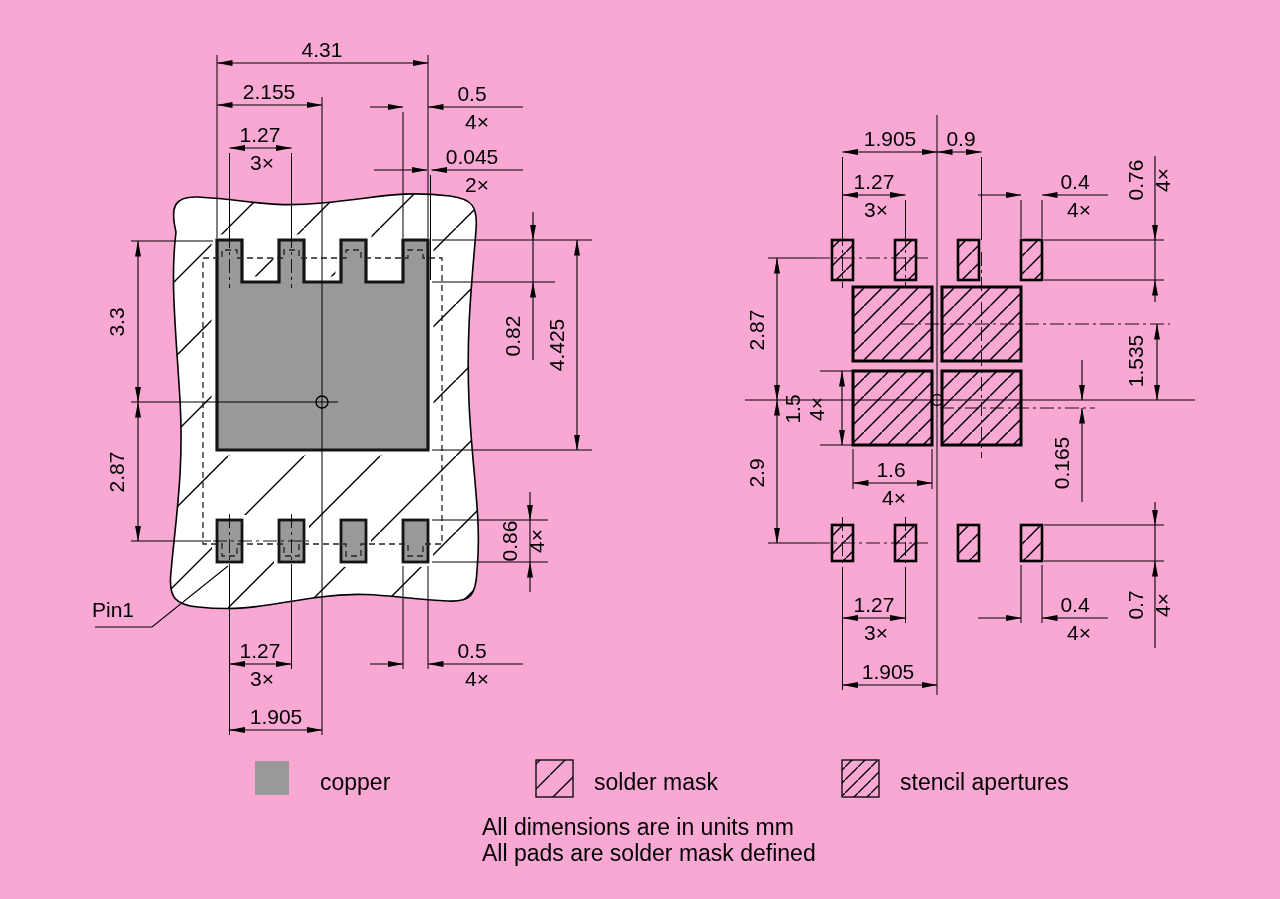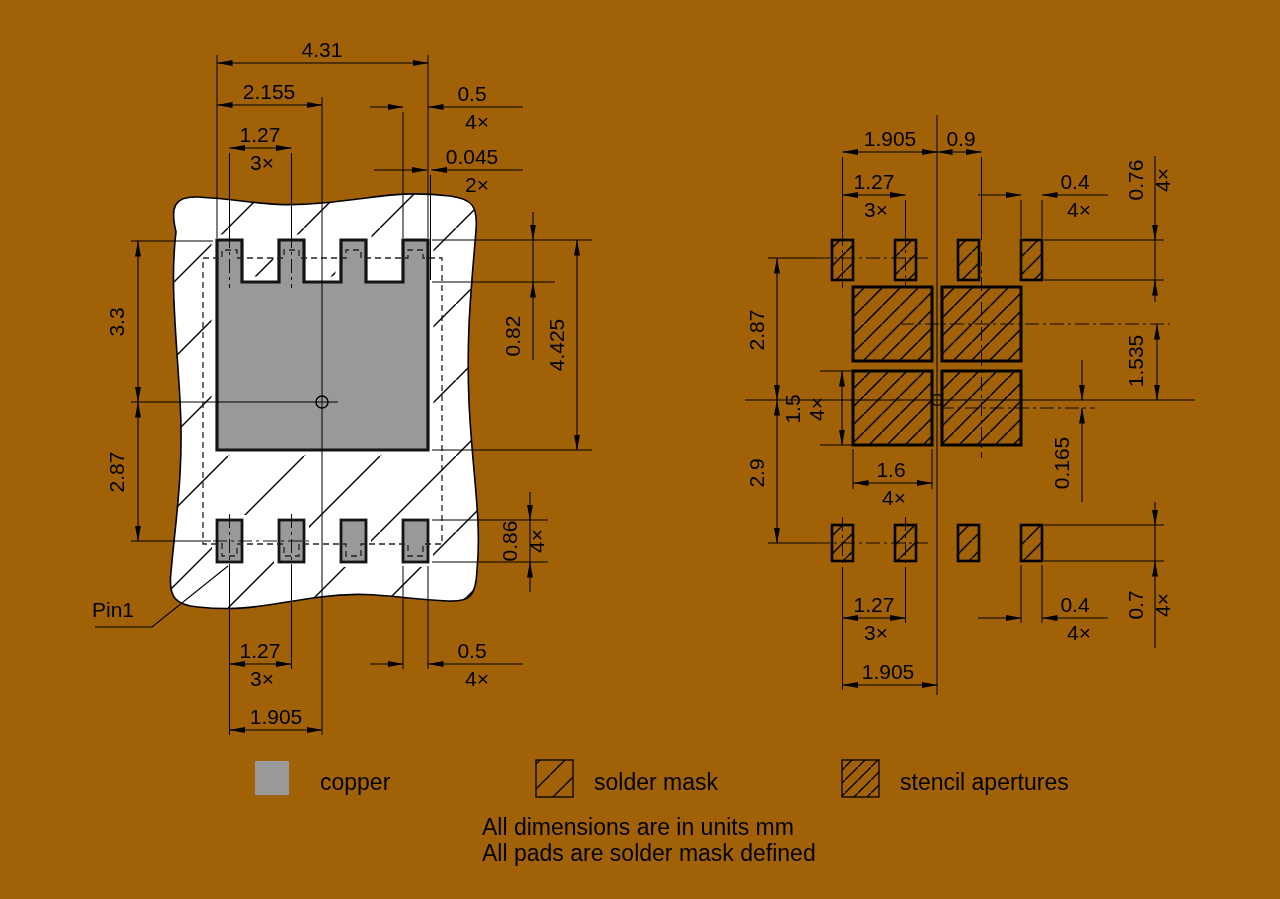--- a/index.html
+++ b/index.html
@@ -1,16 +1,16 @@
 <!DOCTYPE html>
 <html><head>
 <meta charset="utf-8">
 <style>
   html,body{margin:0;padding:0;background:#fff;}
-  .page{position:relative;width:1280px;height:899px;background:#a16207;overflow:hidden;
+  .page{position:relative;width:1280px;height:899px;background:#f9a8d4;overflow:hidden;
         font-family:"Liberation Sans",sans-serif;}
   svg text{font-family:"Liberation Sans",sans-serif;fill:#000;}
   .dim{font-size:21px;}
   .big{font-size:23px;}
 </style>
 </head>
 <body>
 
 <div class="page">
 <svg width="1280" height="899" viewBox="0 0 1280 899">

